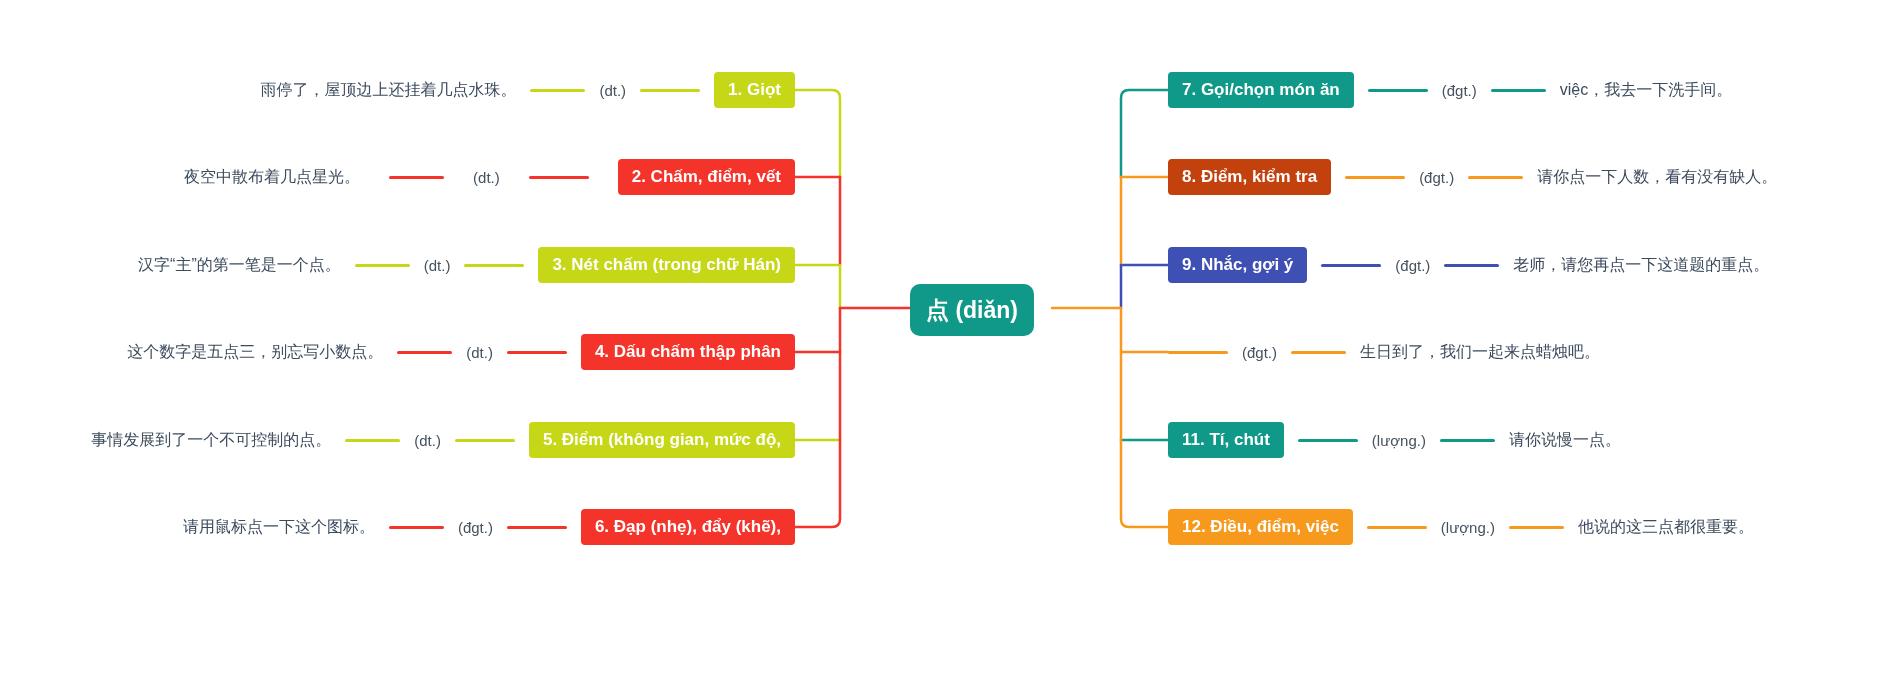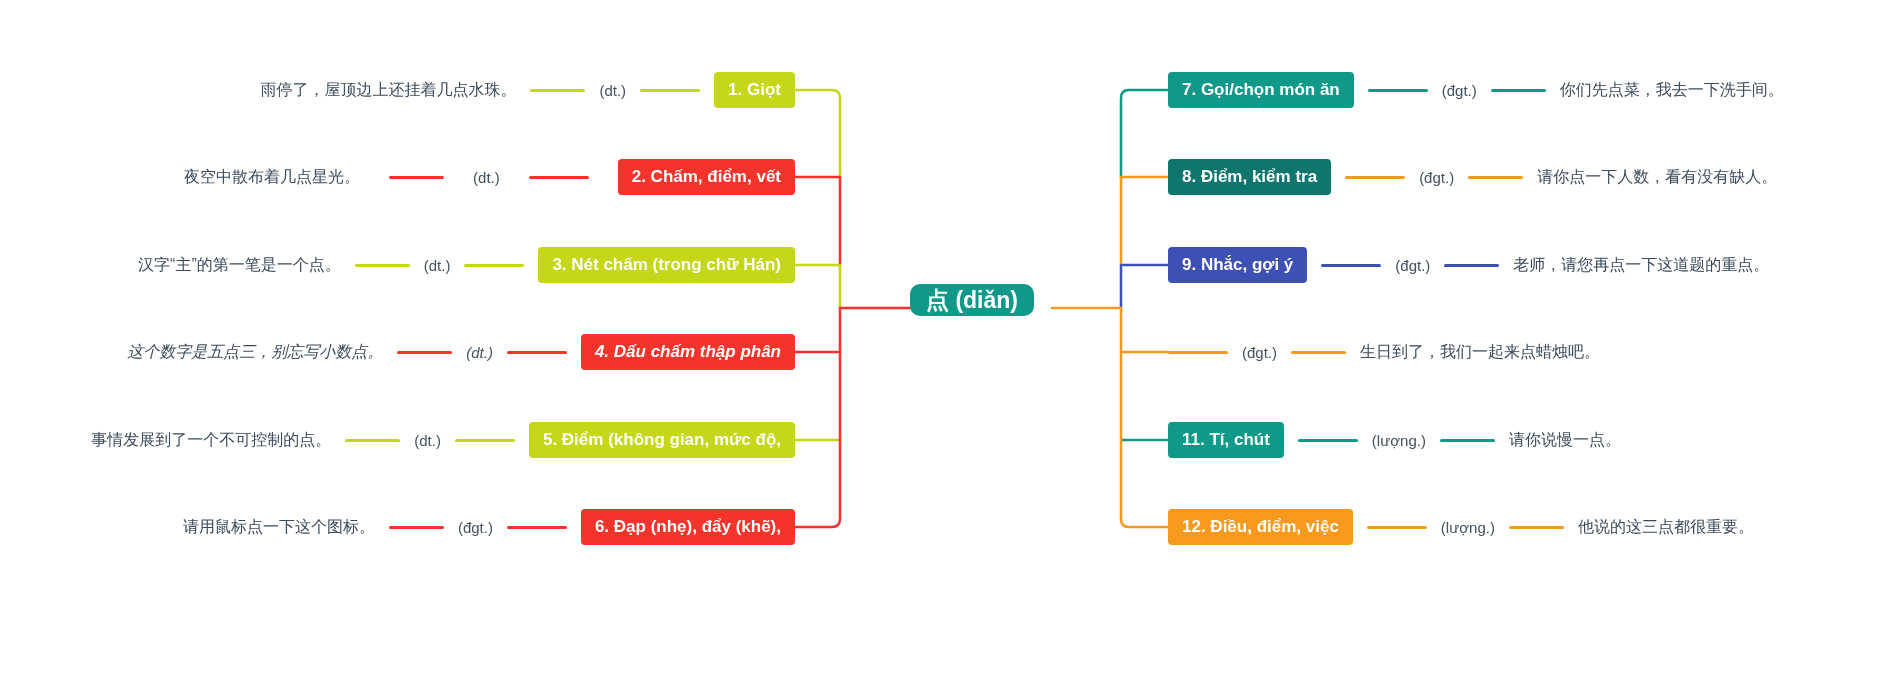--- a/index.html
+++ b/index.html
@@ -36,21 +36,21 @@
     color:#ffffff;
     font-weight:bold;
     font-size:17px;
     padding:7px 14px;
     border-radius:4px;
     line-height:22px;
   }
   #center-node{
     position:absolute;
     left:910px;top:284px;
-    height:32px;
+    height:52px;
     display:flex;align-items:center;
     padding:0 16px;
     border-radius:10px;
     color:#ffffff;
     font-weight:bold;
     font-size:23px;
   }
 </style>
 </head>
 <body>
@@ -100,21 +100,21 @@
       <span class="dash inner" style="background: rgb(244, 51, 42);"></span>
       <span class="node-box" style="background: rgb(244, 51, 42);">2. Chấm, điểm, vết</span>
     </div>
       <div class="branch-row" style="top: 245px; right: 1082px;">
       <span class="example">汉字“主”的第一笔是一个点。</span>
       <span class="dash outer" style="background: rgb(197, 215, 22);"></span>
       <span class="pos-tag">(dt.)</span>
       <span class="dash inner" style="background: rgb(197, 215, 22);"></span>
       <span class="node-box" style="background: rgb(197, 215, 22);">3. Nét chấm (trong chữ Hán)</span>
     </div>
-      <div class="branch-row" style="top: 332px; right: 1082px; font-style: italic;">
+      <div class="branch-row" style="top: 332px; right: 1082px;">
       <span class="example">这个数字是五点三，别忘写小数点。</span>
       <span class="dash outer" style="background: rgb(244, 51, 42);"></span>
       <span class="pos-tag">(dt.)</span>
       <span class="dash inner" style="background: rgb(244, 51, 42);"></span>
       <span class="node-box" style="background: rgb(244, 51, 42); text-align: right;">4. Dấu chấm thập phân</span>
     </div>
       <div class="branch-row" style="top: 420px; right: 1082px;">
       <span class="example">事情发展到了一个不可控制的点。</span>
       <span class="dash outer" style="background: rgb(197, 215, 22);"></span>
       <span class="pos-tag">(dt.)</span>
@@ -124,32 +124,32 @@
       <div class="branch-row" style="top: 507px; right: 1082px;">
       <span class="example">请用鼠标点一下这个图标。</span>
       <span class="dash outer" style="background: rgb(244, 51, 42);"></span>
       <span class="pos-tag">(đgt.)</span>
       <span class="dash inner" style="background: rgb(244, 51, 42);"></span>
       <span class="node-box" style="background: rgb(244, 51, 42);">6. Đạp (nhẹ), đẩy (khẽ),</span>
     </div>
     </div>
   <div id="right-rows">
       <div class="branch-row right" style="top: 70px; left: 1168px;">
-      <span class="example">你们先点菜，我去一下洗手间。</span>
+      <span class="example">việc，我去一下洗手间。</span>
       <span class="dash outer" style="background: rgb(16, 153, 136);"></span>
       <span class="pos-tag">(đgt.)</span>
       <span class="dash inner" style="background: rgb(16, 153, 136);"></span>
       <span class="node-box" style="background: rgb(16, 153, 136);">7. Gọi/chọn món ăn</span>
     </div>
       <div class="branch-row right" style="top: 157px; left: 1168px;">
       <span class="example">请你点一下人数，看有没有缺人。</span>
       <span class="dash outer" style="background: rgb(247, 153, 28);"></span>
       <span class="pos-tag">(đgt.)</span>
       <span class="dash inner" style="background: rgb(247, 153, 28);"></span>
-      <span class="node-box" style="background: #0f766e;">8. Điểm, kiểm tra</span>
+      <span class="node-box" style="background: #c2410c;">8. Điểm, kiểm tra</span>
     </div>
       <div class="branch-row right" style="top: 245px; left: 1168px;">
       <span class="example">老师，请您再点一下这道题的重点。</span>
       <span class="dash outer" style="background: rgb(62, 80, 180);"></span>
       <span class="pos-tag">(đgt.)</span>
       <span class="dash inner" style="background: rgb(62, 80, 180);"></span>
       <span class="node-box" style="background: rgb(62, 80, 180);">9. Nhắc, gợi ý</span>
     </div>
       <div class="branch-row right" style="top: 332px; left: 1168px;">
       <span class="example">生日到了，我们一起来点蜡烛吧。</span>

